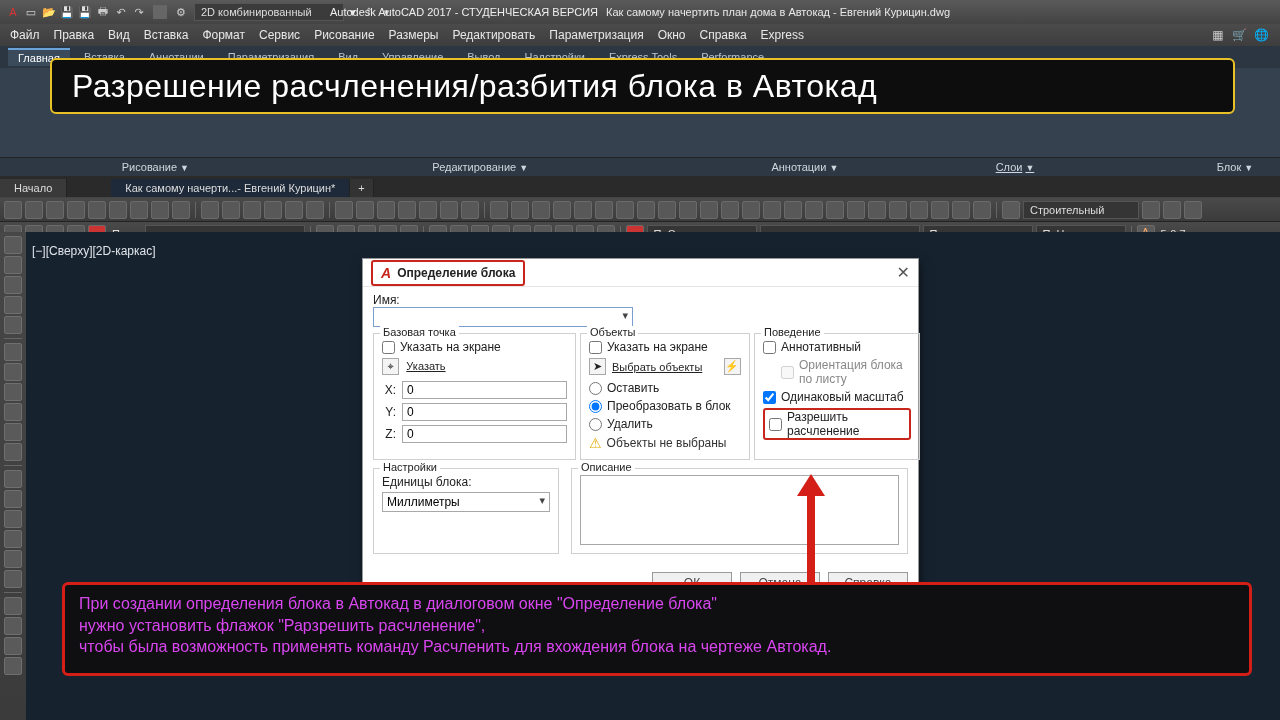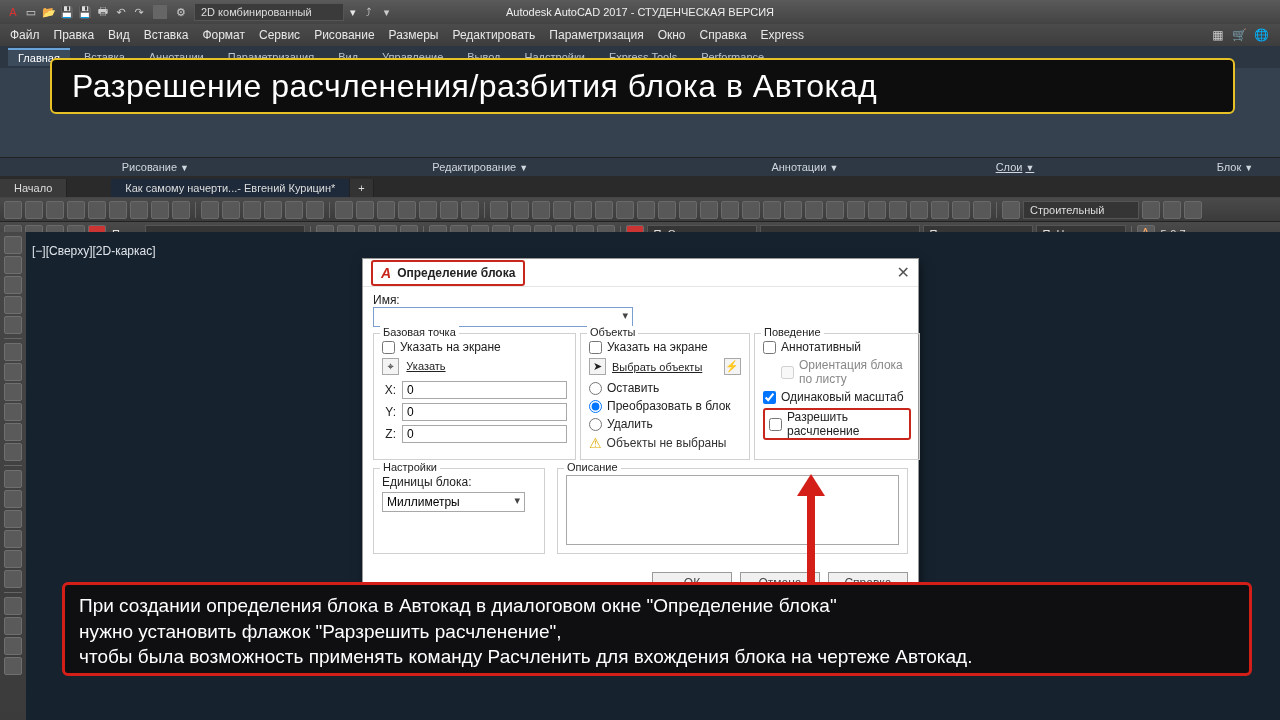--- a/index.html
+++ b/index.html
@@ -86,32 +86,32 @@
 .btn-small { display: inline-flex; align-items: center; gap: 4px; border: 1px solid #a8a8a8; background: #f4f4f4; padding: 2px 6px; font-size: 11px; text-decoration: underline; }
 .btn-ico { width: 17px; height: 17px; border: 1px solid #a8a8a8; background: #f4f4f4; display: inline-flex; align-items: center; justify-content: center; font-size: 11px; }
 .radio { display: flex; align-items: center; gap: 5px; margin-bottom: 4px; }
 .radio input { width: 13px; height: 13px; }
 .warn-row { display: flex; align-items: center; gap: 5px; color: #333; margin-top: 3px; }
 .warn-row .warn-ico { color: #e0a800; font-size: 14px; }
 .behavior .hl { border: 2px solid #c8261c; border-radius: 3px; padding: 0 4px; display: inline-flex; align-items: center; gap: 5px; }
 
 .dlg-row2 { display: flex; gap: 12px; margin-top: 8px; }
 .desc-box { flex: 1; height: 70px; border: 1px solid #a8a8a8; background: #fff; }
-.units-input { width: 143px; height: 20px; border: 1px solid #a8a8a8; padding: 1px 4px; font-size: 12px; }
+.units-input { width: 168px; height: 20px; border: 1px solid #a8a8a8; padding: 1px 4px; font-size: 12px; }
 .dialog-buttons { display: flex; justify-content: flex-end; gap: 8px; padding: 8px 10px 10px 10px; }
 .dialog-buttons button { width: 80px; height: 22px; border: 1px solid #9a9a9a; background: #f0f0f0; font-size: 12px; color: #444; }
 
 
 .red-arrow { position: absolute; left: 797px; top: 474px; width: 28px; height: 110px; z-index: 18; }
 .red-arrow .shaft { position: absolute; left: 10px; top: 18px; width: 8px; height: 92px; background: #d31f17; }
 .red-arrow .head { position: absolute; left: 0; top: 0; width: 0; height: 0; border-left: 14px solid transparent; border-right: 14px solid transparent; border-bottom: 22px solid #d31f17; }
 
 
 .expl-box { position: absolute; left: 62px; top: 582px; width: 1190px; height: 94px; border: 3px solid #d31f17; border-radius: 6px; background: #0f0f12; padding: 8px 14px; z-index: 22; }
-.expl-box p { color: #ffffff; font-size: 19px; line-height: 1.35; }
+.expl-box p { color: #d946ef; font-size: 16px; line-height: 1.35; }
 
 
 .watermark { position: absolute; left: 470px; top: 290px; font-size: 44px; color: #b8b8b8; opacity: 0.28; pointer-events: none; z-index: 12; font-weight:600; letter-spacing:2px; }
 </style>
 </head>
 <body>
 
 <div class="titlebar">
   <div class="icons">
     <span style="color:#d33">A</span>
@@ -126,20 +126,21 @@
     <span>⚙</span>
   </div>
   <input class="workspace-input" value="2D комбинированный" style="">
   <span>▾</span>
   <div class="icons">
     <span>⤴</span>
     <span>▾</span>
   </div>
   <div class="title-center">
     <span class="apptitle">Autodesk AutoCAD 2017 - СТУДЕНЧЕСКАЯ ВЕРСИЯ</span>
+    <span>Как самому начертить план дома в Автокад - Евгений Курицин.dwg</span>
   </div>
 </div>
 
 <div class="menubar">
   <span>Файл</span>
   <span>Правка</span>
   <span>Вид</span>
   <span>Вставка</span>
   <span>Формат</span>
   <span>Сервис</span>

